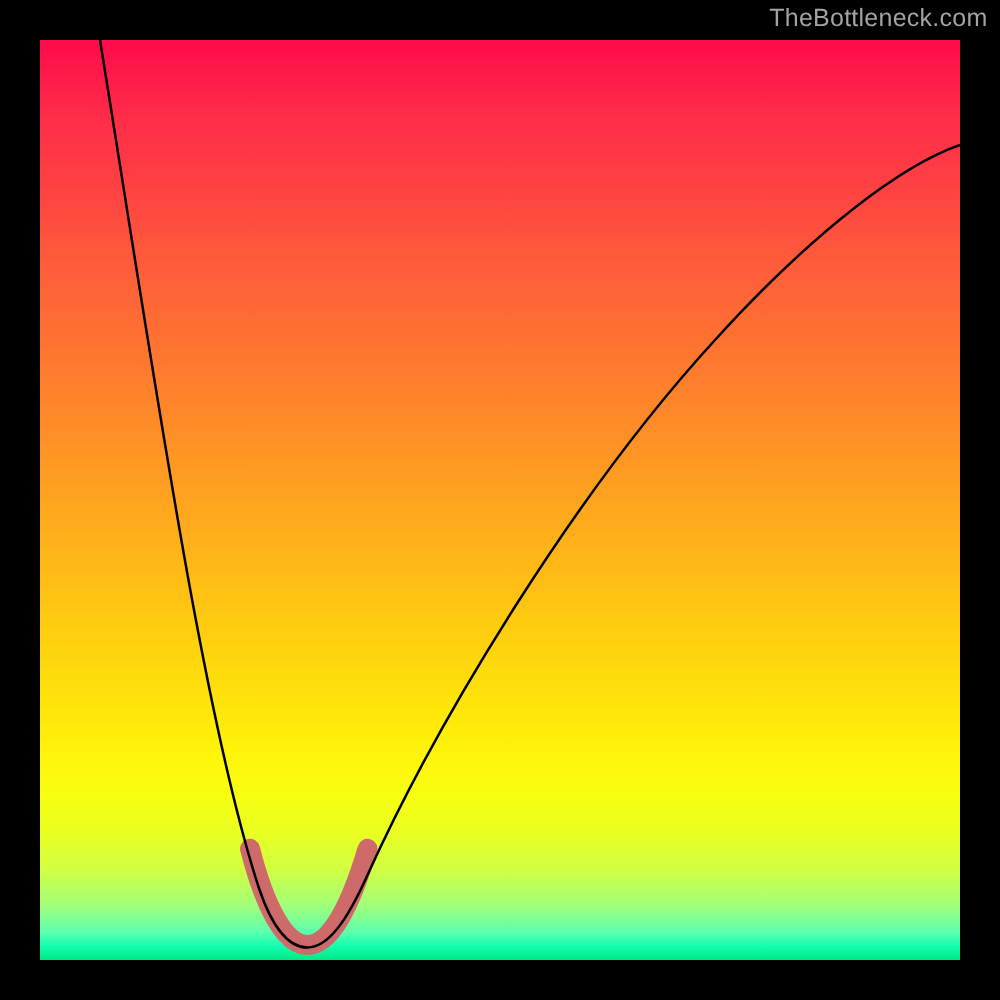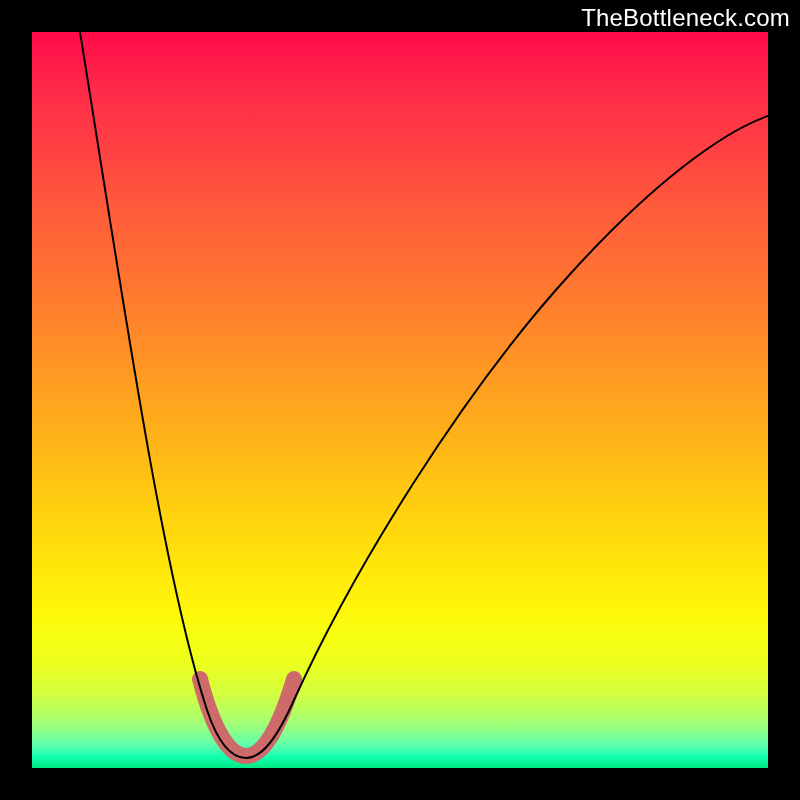--- a/index.html
+++ b/index.html
@@ -51,22 +51,22 @@
         #a3ff78 94%,
         #5cffae 97%,
         #12ffb0 98.5%,
         #00e884 100%
     );
   }
   .watermark {
     position: absolute;
     top: 4px;
     right: 10px;
-    color: #ffffff;
-    font-size: 24px;
+    color: #a3a3a3;
+    font-size: 20px;
     letter-spacing: 0.2px;
     font-weight: 500;
     font-family: Arial, Helvetica, sans-serif;
   }
   svg.curve {
     position: absolute;
     top: 0;
     left: 0;
     width: 100%;
     height: 100%;

